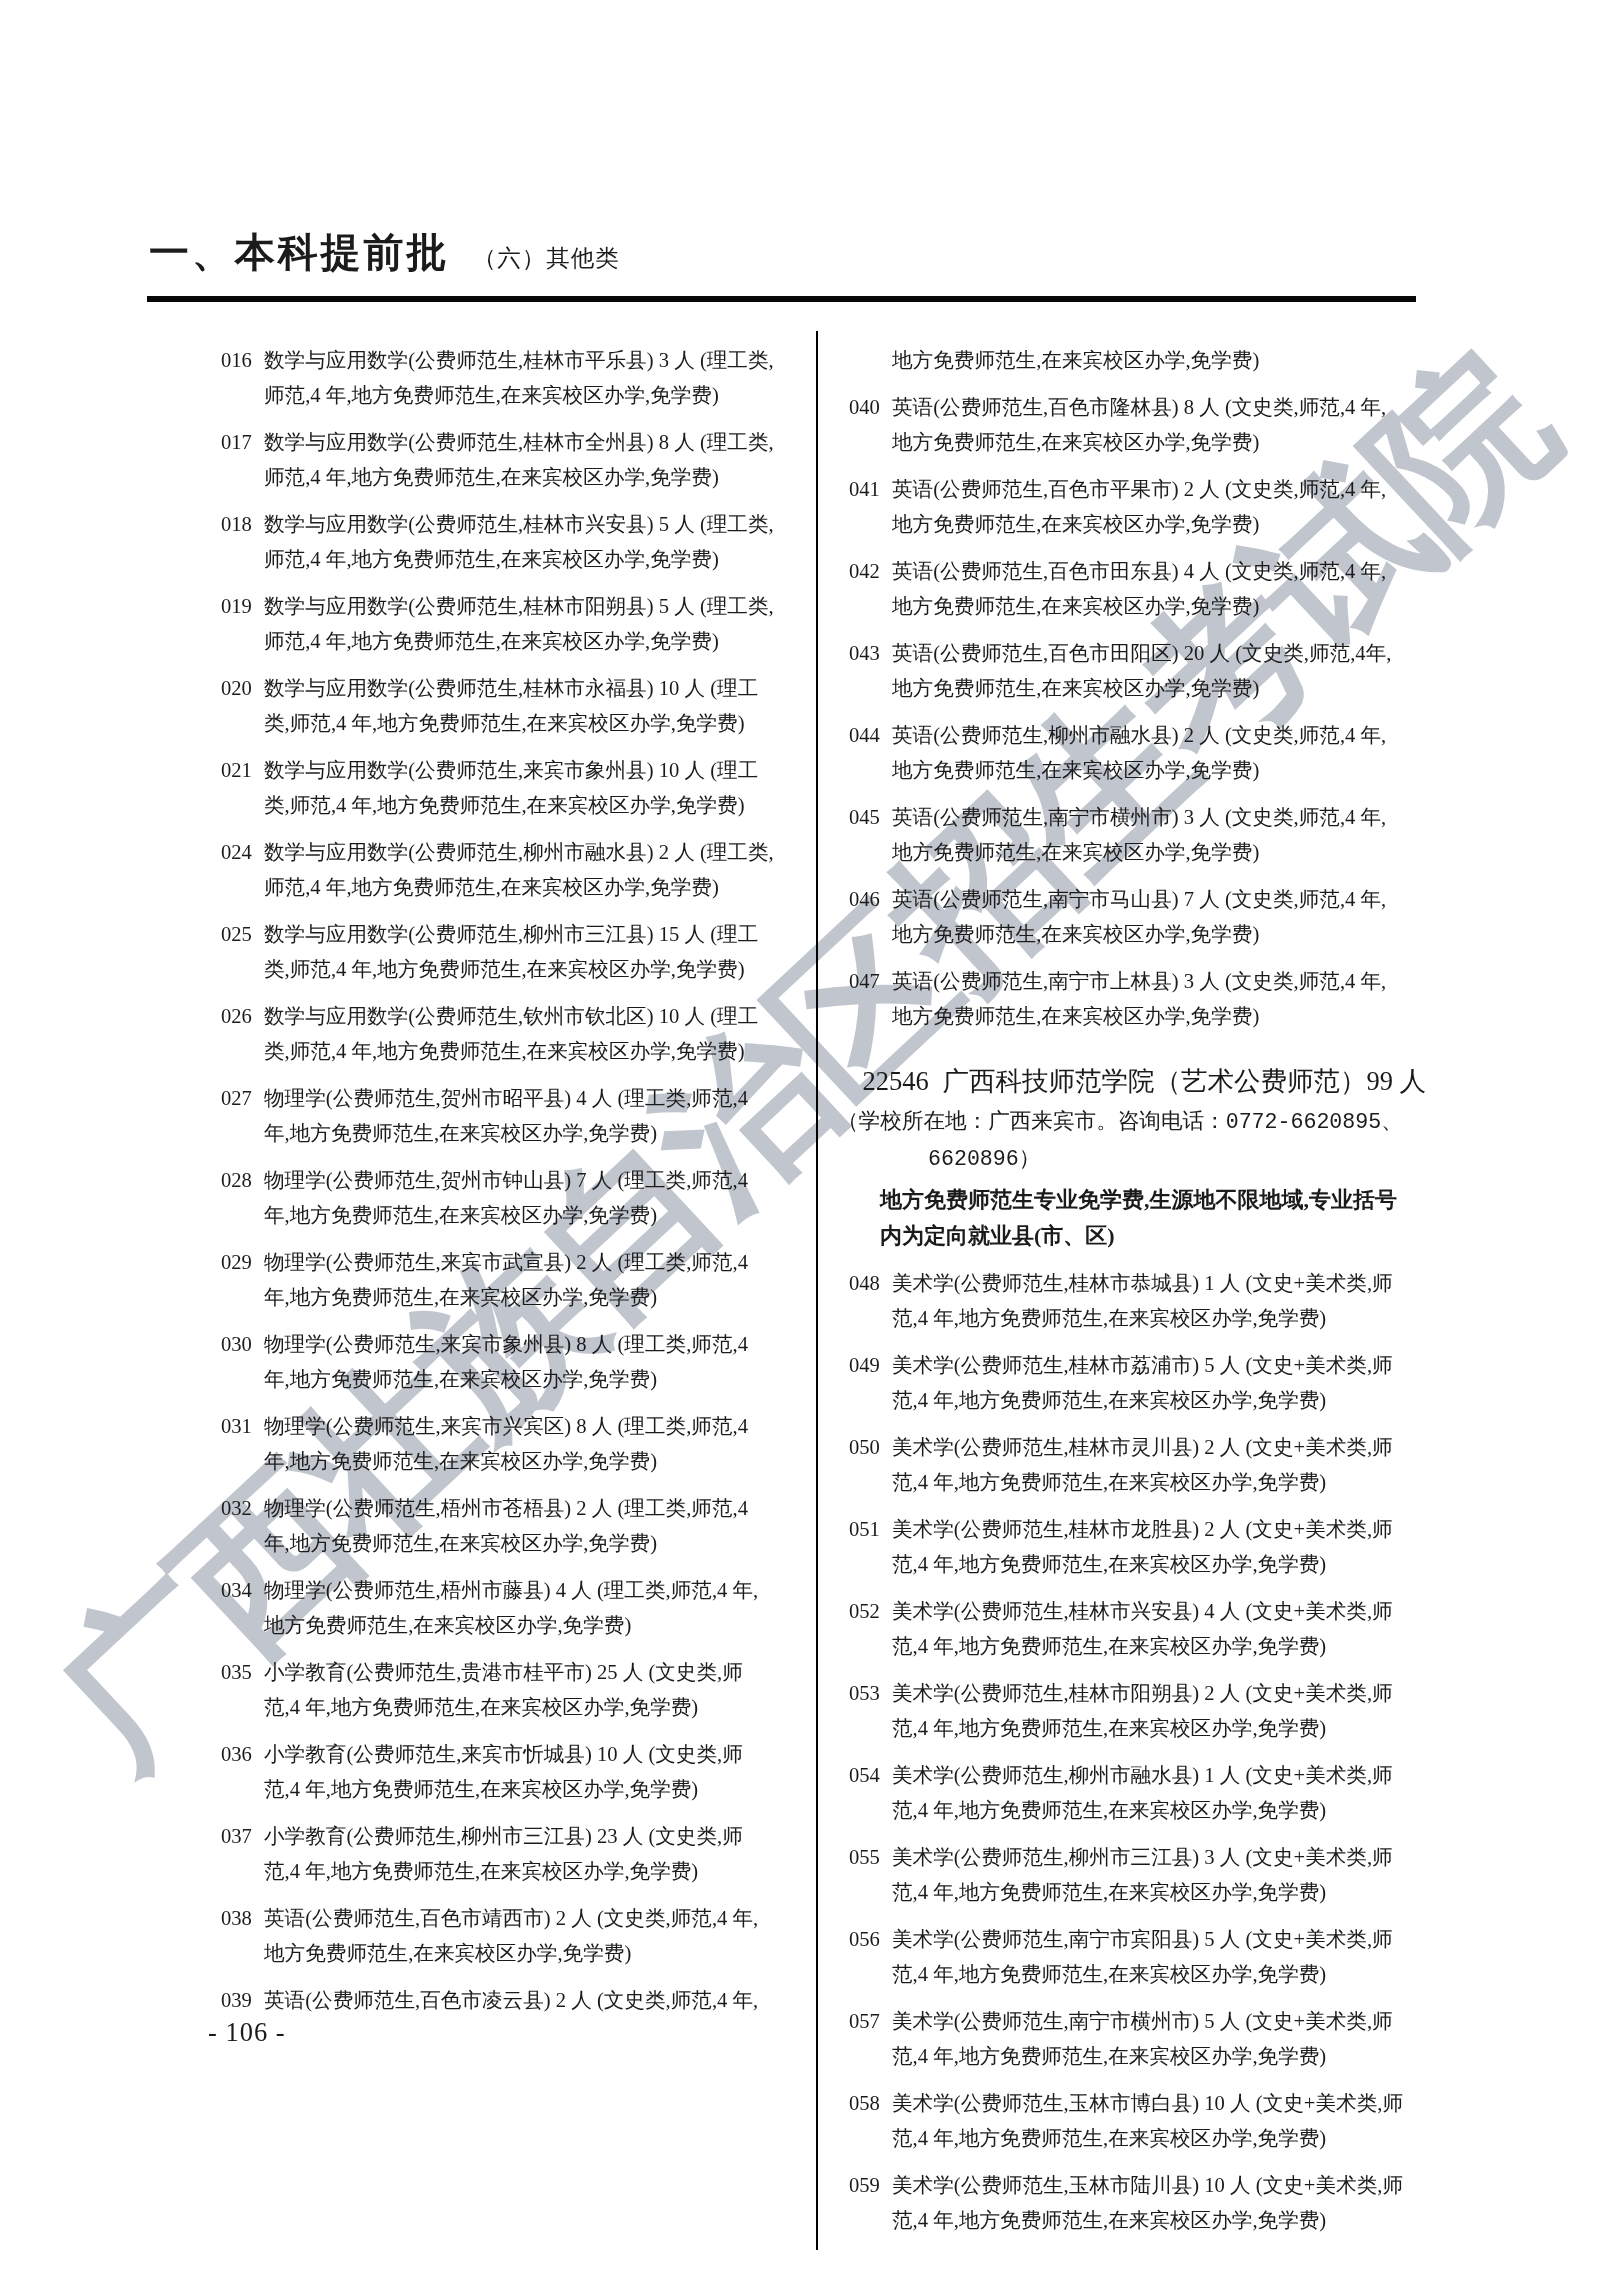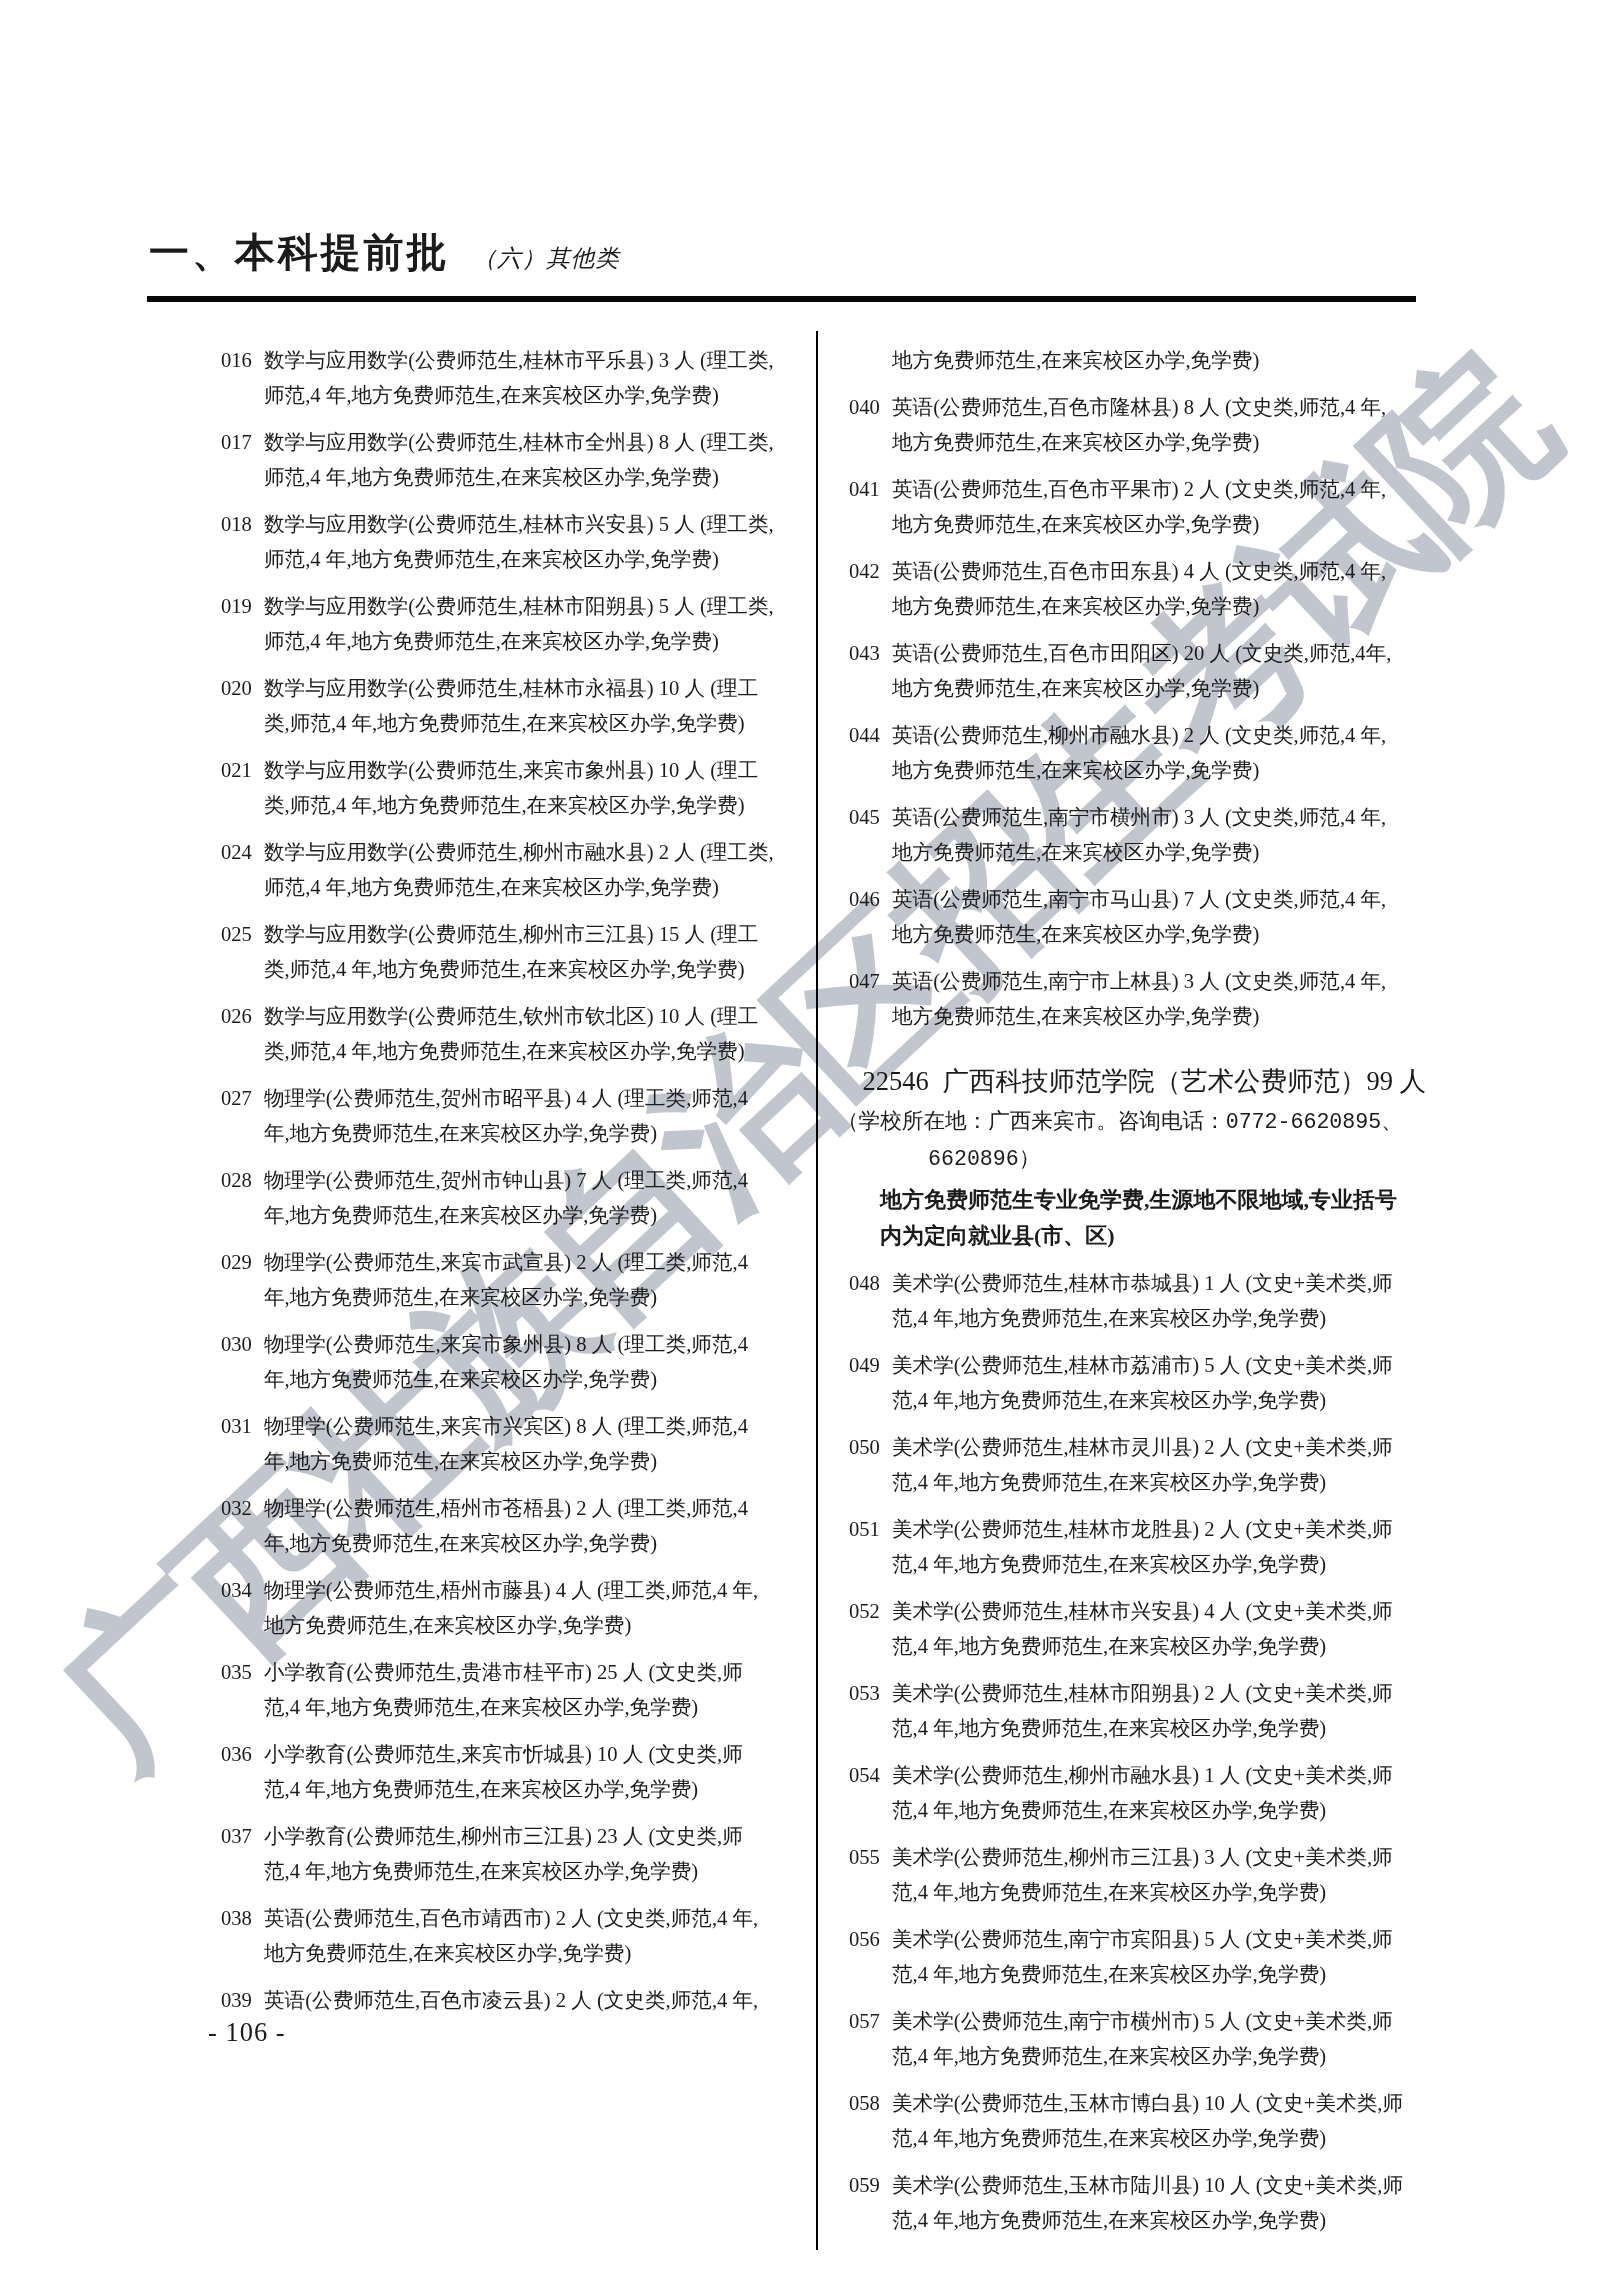--- a/index.html
+++ b/index.html
@@ -6,21 +6,21 @@
   .page {
     position:relative;
     width:1621px; height:2293px;
     background:#ffffff;
     color:#1b1b1b;
     font-family:"Liberation Serif","DejaVu Serif",serif;
     overflow:hidden;
   }
   .header { padding:225px 0 0 149px; position:relative; z-index:2; }
   .title { font-size:40px; font-weight:700; letter-spacing:2.9px; display:inline; }
-  .section { font-size:23.5px; margin-left:23.5px; letter-spacing:1px;font-style:italic; }
+  .section { font-size:23.5px; margin-left:23.5px; letter-spacing:1px; }
   .rule { margin:15.7px 0 0 147px; width:1269px; height:5.9px; background:#070707; position:relative; z-index:2; }
   .columns {
     position:relative; z-index:1;
     display:flex; align-items:flex-start;
     margin:29px 0 0 147px; width:1269px;
   }
   .col-left  { margin-left:62px; width:580px; }
   .divider   { width:2.9px; margin-left:28px; background:#000; align-self:stretch; }
   .col-right { margin-left:18.6px; width:579px; }
   p.entry {

